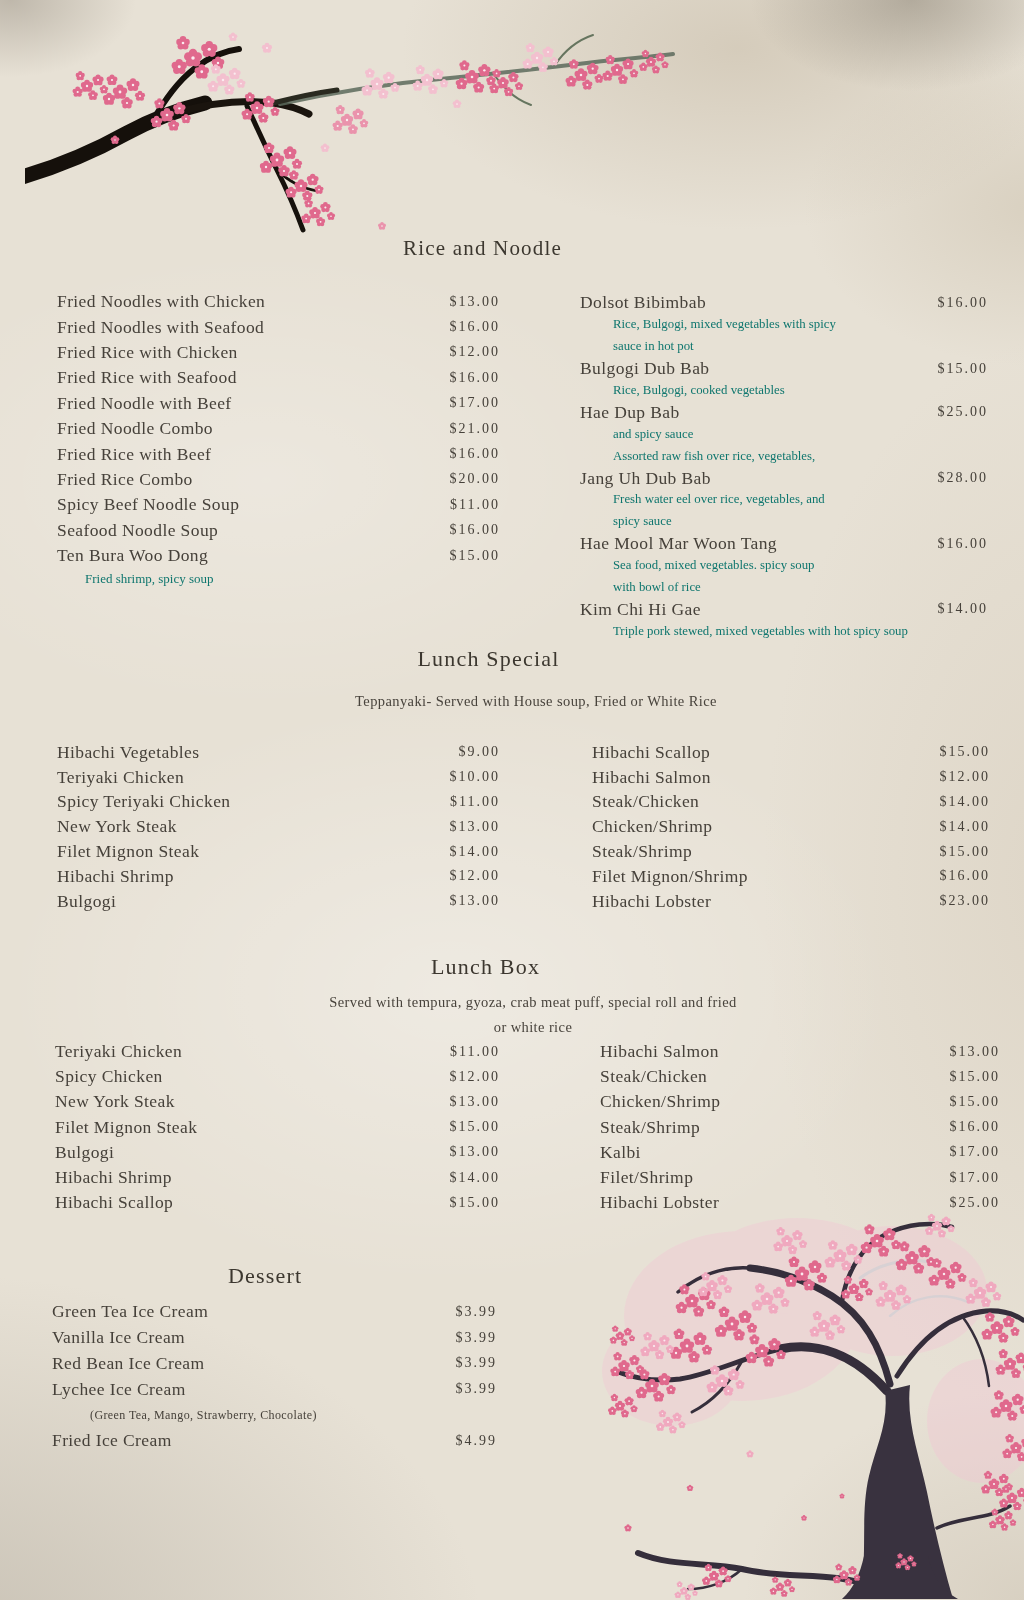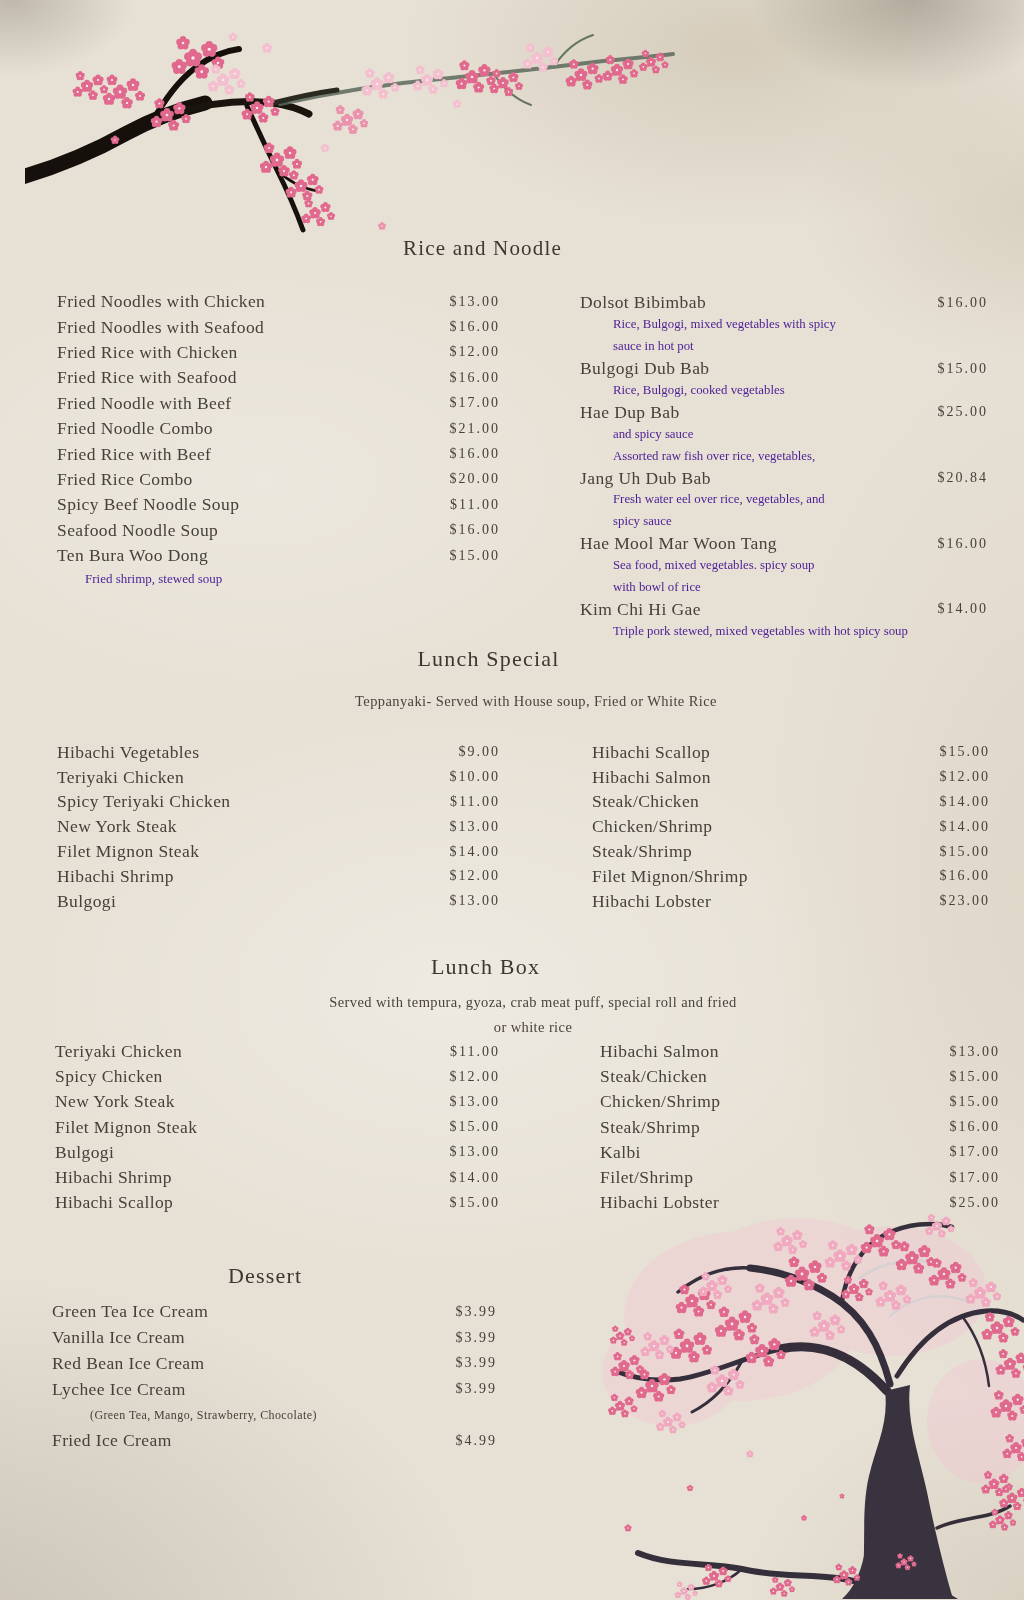--- a/index.html
+++ b/index.html
@@ -19,21 +19,21 @@
     radial-gradient(400px 300px at 100% 100%, rgba(182,170,150,.3), transparent 70%),
     #e7e1d5;
 }
 .abs{position:absolute}
 .sec-title{position:absolute;left:0;width:935px;text-align:center;font-size:22px;letter-spacing:1.2px;color:#3c372f;white-space:nowrap}
 .sub{position:absolute;left:0;width:1024px;text-align:center;font-size:14.5px;letter-spacing:.4px;color:#48433c;white-space:nowrap}
 .col{position:absolute}
 .row{display:flex;align-items:center;white-space:nowrap}
 .nm{font-size:17.5px;letter-spacing:.4px}
 .pr{margin-left:auto;font-size:14px;letter-spacing:2px}
-.dsc{white-space:nowrap;color:#4c1d95;display:flex;align-items:center}
+.dsc{white-space:nowrap;color:#0f766e;display:flex;align-items:center}
 .rnl .row{height:25.4px}
 .rnl .dsc{height:22px;padding-left:28px;font-size:13px}
 .rnr .row{height:21.9px}
 .rnr .dsc{height:21.9px;padding-left:33px;font-size:12.8px}
 .lsl .row,.lsr .row{height:24.8px}
 .lbl .row,.lbr .row{height:25.2px}
 .dst .row{height:25.8px}
 .dst .note{height:25.8px;padding-left:38px;font-size:12px;display:flex;align-items:center;letter-spacing:.4px;white-space:nowrap}
 .dessert-title{position:absolute;font-size:22px;letter-spacing:1.2px;color:#3c372f}
 </style>
@@ -136,21 +136,21 @@
       <span class="pr">$11.00</span>
     </div>
   <div class="row">
       <span class="nm">Seafood Noodle Soup</span>
       <span class="pr">$16.00</span>
     </div>
   <div class="row">
       <span class="nm">Ten Bura Woo Dong</span>
       <span class="pr">$15.00</span>
     </div>
-  <div class="dsc">Fried shrimp, stewed soup</div>
+  <div class="dsc">Fried shrimp, spicy soup</div>
 </div>
 
 <div class="col rnr" style="left:580px;top:292px;width:408px">
   <div class="row">
       <span class="nm">Dolsot Bibimbab</span>
       <span class="pr">$16.00</span>
     </div>
   <div class="dsc">Rice, Bulgogi, mixed vegetables with spicy</div>
   <div class="dsc">sauce in hot pot</div>
   <div class="row">
@@ -159,21 +159,21 @@
     </div>
   <div class="dsc">Rice, Bulgogi, cooked vegetables</div>
   <div class="row">
       <span class="nm">Hae Dup Bab</span>
       <span class="pr">$25.00</span>
     </div>
   <div class="dsc">and spicy sauce</div>
   <div class="dsc">Assorted raw fish over rice, vegetables,</div>
   <div class="row">
       <span class="nm">Jang Uh Dub Bab</span>
-      <span class="pr">$20.84</span>
+      <span class="pr">$28.00</span>
     </div>
   <div class="dsc">Fresh water eel over rice, vegetables, and</div>
   <div class="dsc">spicy sauce</div>
   <div class="row">
       <span class="nm">Hae Mool Mar Woon Tang</span>
       <span class="pr">$16.00</span>
     </div>
   <div class="dsc">Sea food, mixed vegetables. spicy soup</div>
   <div class="dsc">with bowl of rice</div>
   <div class="row">

